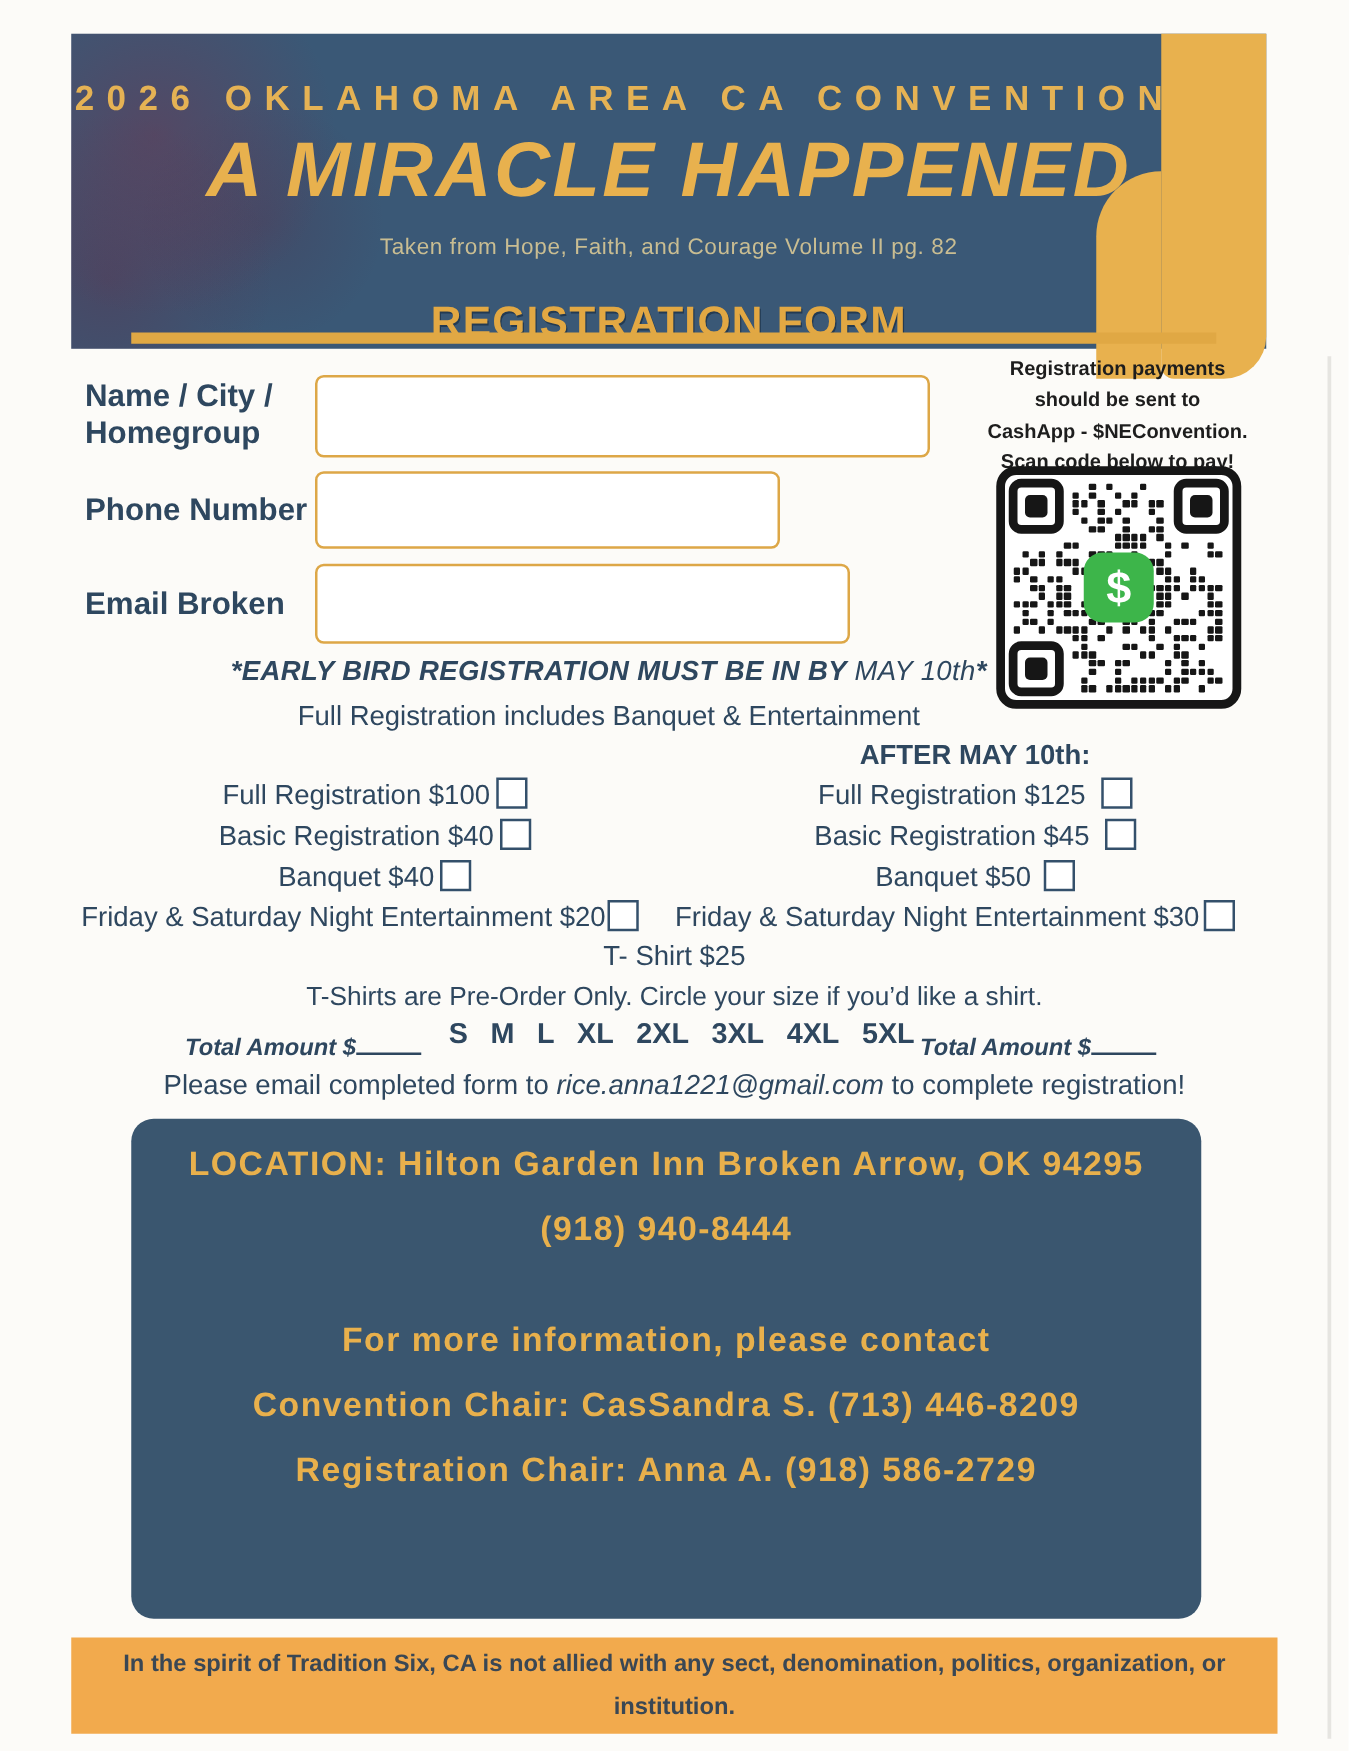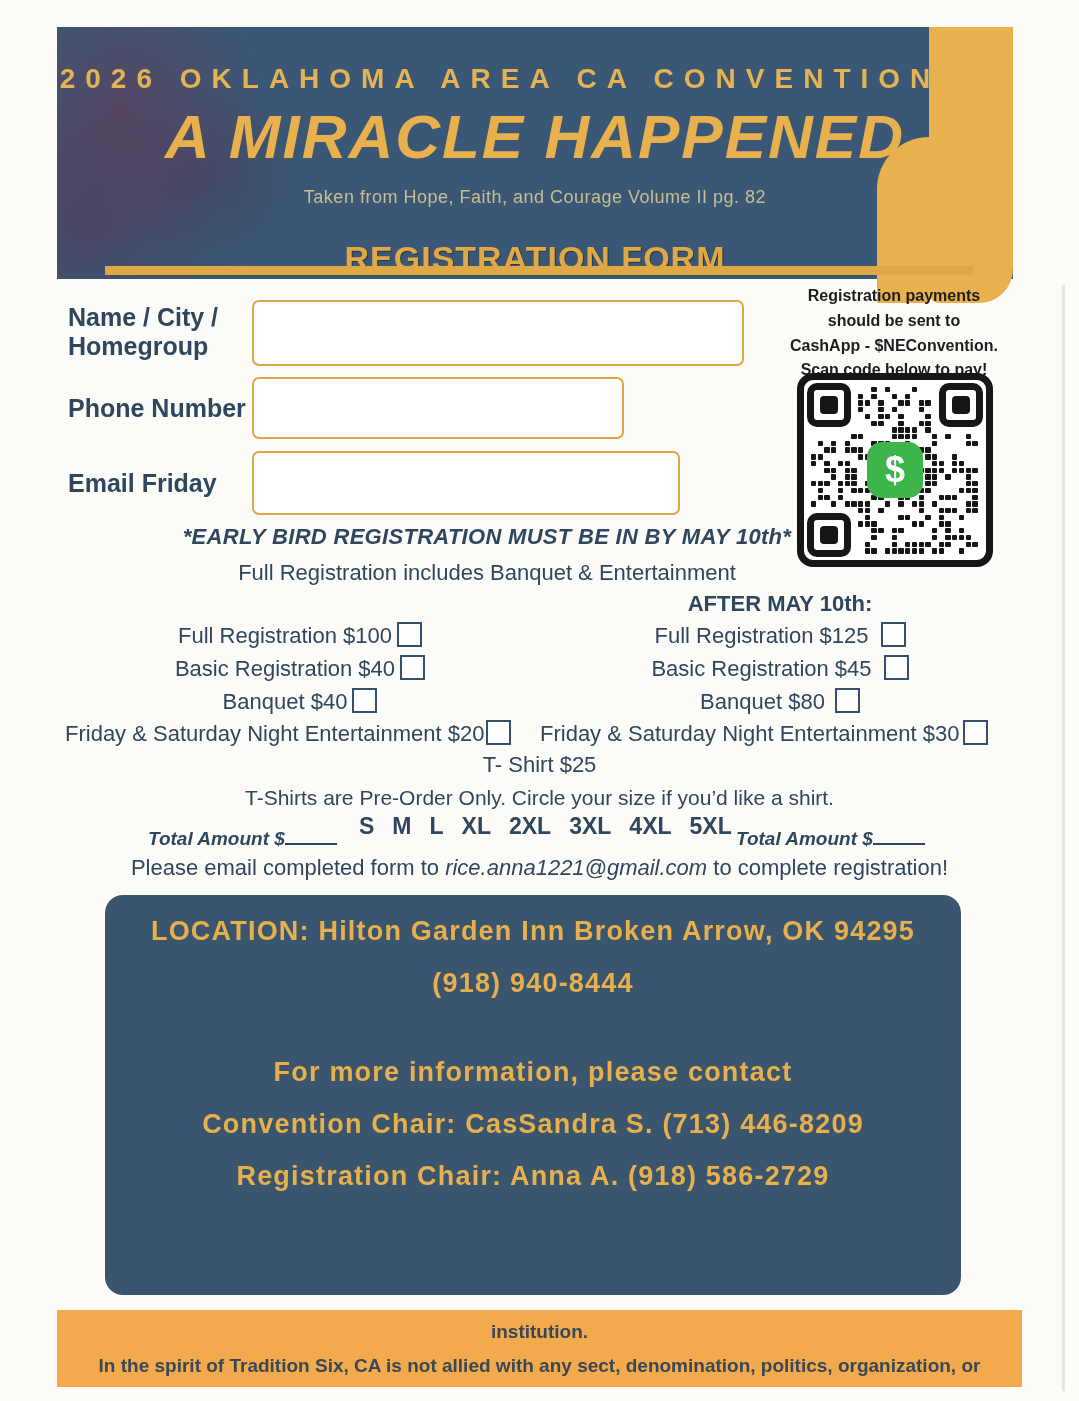--- a/index.html
+++ b/index.html
@@ -92,21 +92,21 @@
     <div class="hdr-banner">REGISTRATION FORM</div>
   </div>
   <div class="gold-underline"></div>
 
   <div class="field-label" style="left:68px;top:303px;width:180px;">Name / City / Homegroup</div>
   <input class="field-input" style="left: 252px; top: 300px; width: 492px; height: 66px;">
 
   <div class="field-label" style="left:68px;top:394px;width:200px;">Phone Number</div>
   <input class="field-input" style="left: 252px; top: 377px; width: 372px; height: 62px;">
 
-  <div class="field-label" style="left:68px;top:469px;width:200px;">Email Friday</div>
+  <div class="field-label" style="left:68px;top:469px;width:200px;">Email Broken</div>
   <input class="field-input" style="left: 252px; top: 451px; width: 428px; height: 64px;">
 
   <div class="pay-note">
     <div>Registration payments</div>
     <div>should be sent to</div>
     <div>CashApp - $NEConvention.</div>
     <div>Scan code below to pay!</div>
   </div>
   <div class="qr">
     <div class="qr-pattern">
@@ -306,21 +306,21 @@
         <div class="qr-cell" style="left: 120.96px; top: 161.28px; width: 5.32px; height: 5.32px;"></div>
         <div class="qr-cell" style="left: 127.68px; top: 161.28px; width: 5.32px; height: 5.32px;"></div>
         <div class="qr-cell" style="left: 147.84px; top: 161.28px; width: 5.32px; height: 5.32px;"></div>
       </div>
     <div class="qr-finder tl"></div>
     <div class="qr-finder tr"></div>
     <div class="qr-finder bl"></div>
     <div class="qr-logo">$</div>
   </div>
 
-  <div class="center-line early-bird"><span>*EARLY BIRD REGISTRATION MUST BE IN BY </span><span style="font-weight:bold;">MAY 10th</span><span>*</span></div>
+  <div class="center-line early-bird"><span>*EARLY BIRD REGISTRATION MUST BE IN BY </span><span style="font-weight:normal;">MAY 10th</span><span>*</span></div>
   <div class="center-line includes">Full Registration includes Banquet &amp; Entertainment</div>
 
   <div class="col-head right">AFTER MAY 10th:</div>
 
   <div class="price-row" style="left:60px;top:622px;width:480px;">
     <span>Full Registration $100</span><span class="checkbox"></span>
   </div>
   <div class="price-row" style="left:60px;top:655px;width:480px;">
     <span>Basic Registration $40</span><span class="checkbox"></span>
   </div>
@@ -328,21 +328,21 @@
     <span>Banquet $40</span><span class="checkbox"></span>
   </div>
 
   <div class="price-row" style="left:555px;top:622px;width:450px;">
     <span>Full Registration $125</span><span class="checkbox" style="margin-left:12px;"></span>
   </div>
   <div class="price-row" style="left:555px;top:655px;width:450px;">
     <span>Basic Registration $45</span><span class="checkbox" style="margin-left:12px;"></span>
   </div>
   <div class="price-row" style="left:555px;top:688px;width:450px;">
-    <span>Banquet $80</span><span class="checkbox" style="margin-left:10px;"></span>
+    <span>Banquet $50</span><span class="checkbox" style="margin-left:10px;"></span>
   </div>
 
   <div class="price-row" style="left:65px;top:720px;text-align:left;">
     <span>Friday &amp; Saturday Night Entertainment $20</span><span class="checkbox" style="margin-left:2px;"></span>
   </div>
   <div class="price-row" style="left:540px;top:720px;text-align:left;">
     <span>Friday &amp; Saturday Night Entertainment $30</span><span class="checkbox" style="margin-left:4px;"></span>
   </div>
 
   <div class="center-line tshirt-line">T- Shirt $25</div>
@@ -363,18 +363,18 @@
 
   <div class="info-box">
     <div class="info-line">LOCATION: Hilton Garden Inn Broken Arrow, OK 94295</div>
     <div class="info-line">(918) 940-8444</div>
     <div class="info-contact-head">For more information, please contact</div>
     <div class="info-line">Convention Chair: CasSandra S. (713) 446-8209</div>
     <div class="info-line">Registration Chair: Anna A. (918) 586-2729</div>
   </div>
 
   <div class="footer">
+    <div>In the spirit of Tradition Six, CA is not allied with any sect, denomination, politics, organization, or</div>
     <div>institution.</div>
-    <div>In the spirit of Tradition Six, CA is not allied with any sect, denomination, politics, organization, or</div>
   </div>
 
   <div class="scan-edge"></div>
 </div>
 
 </body></html>

